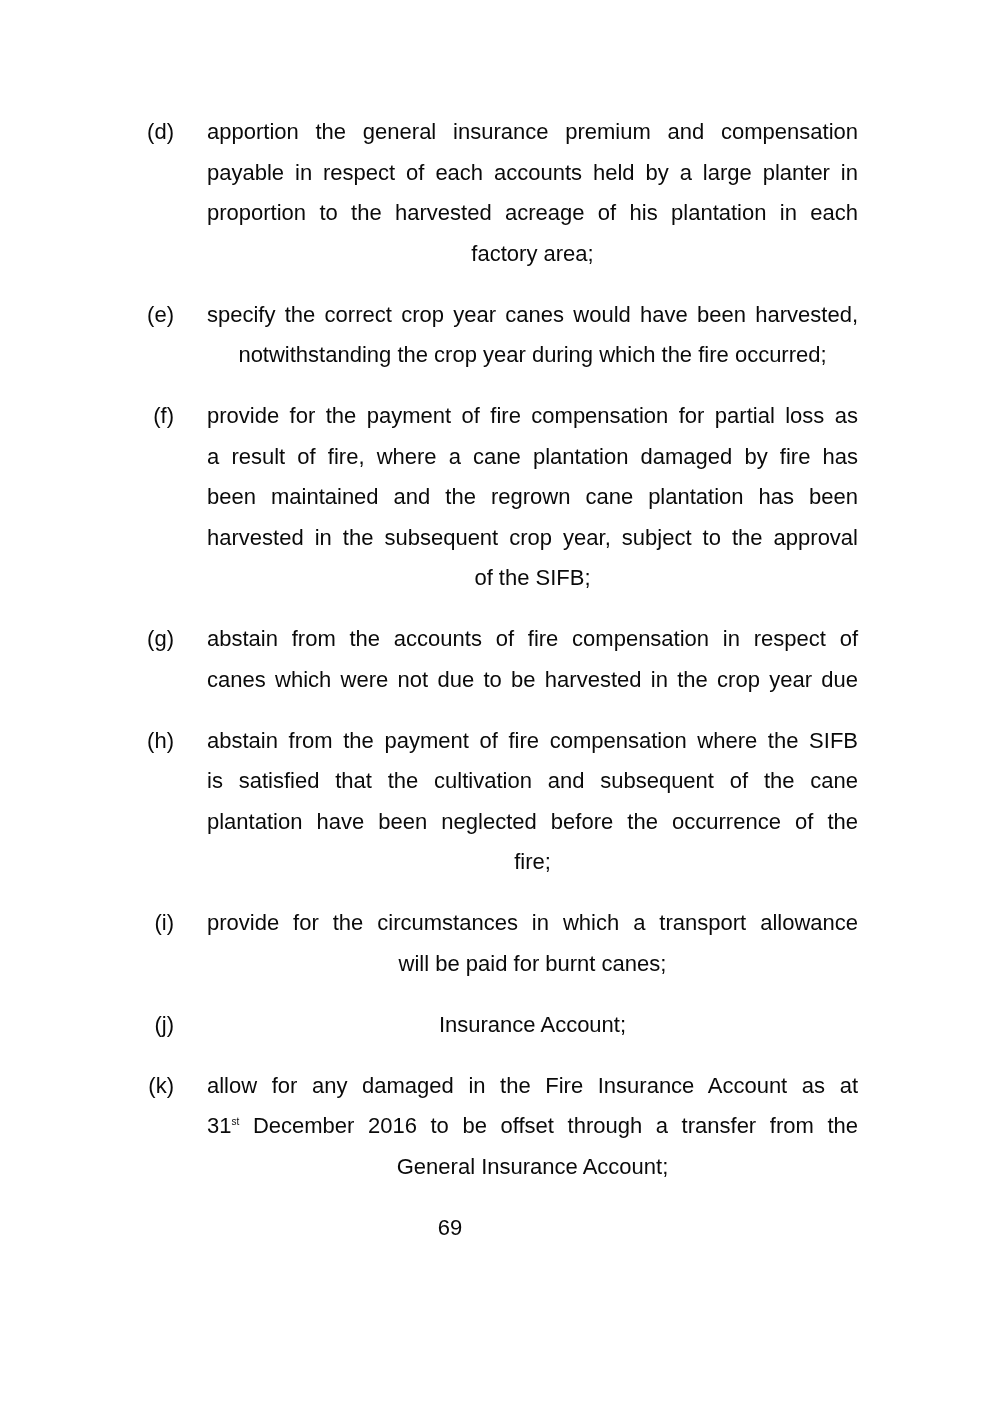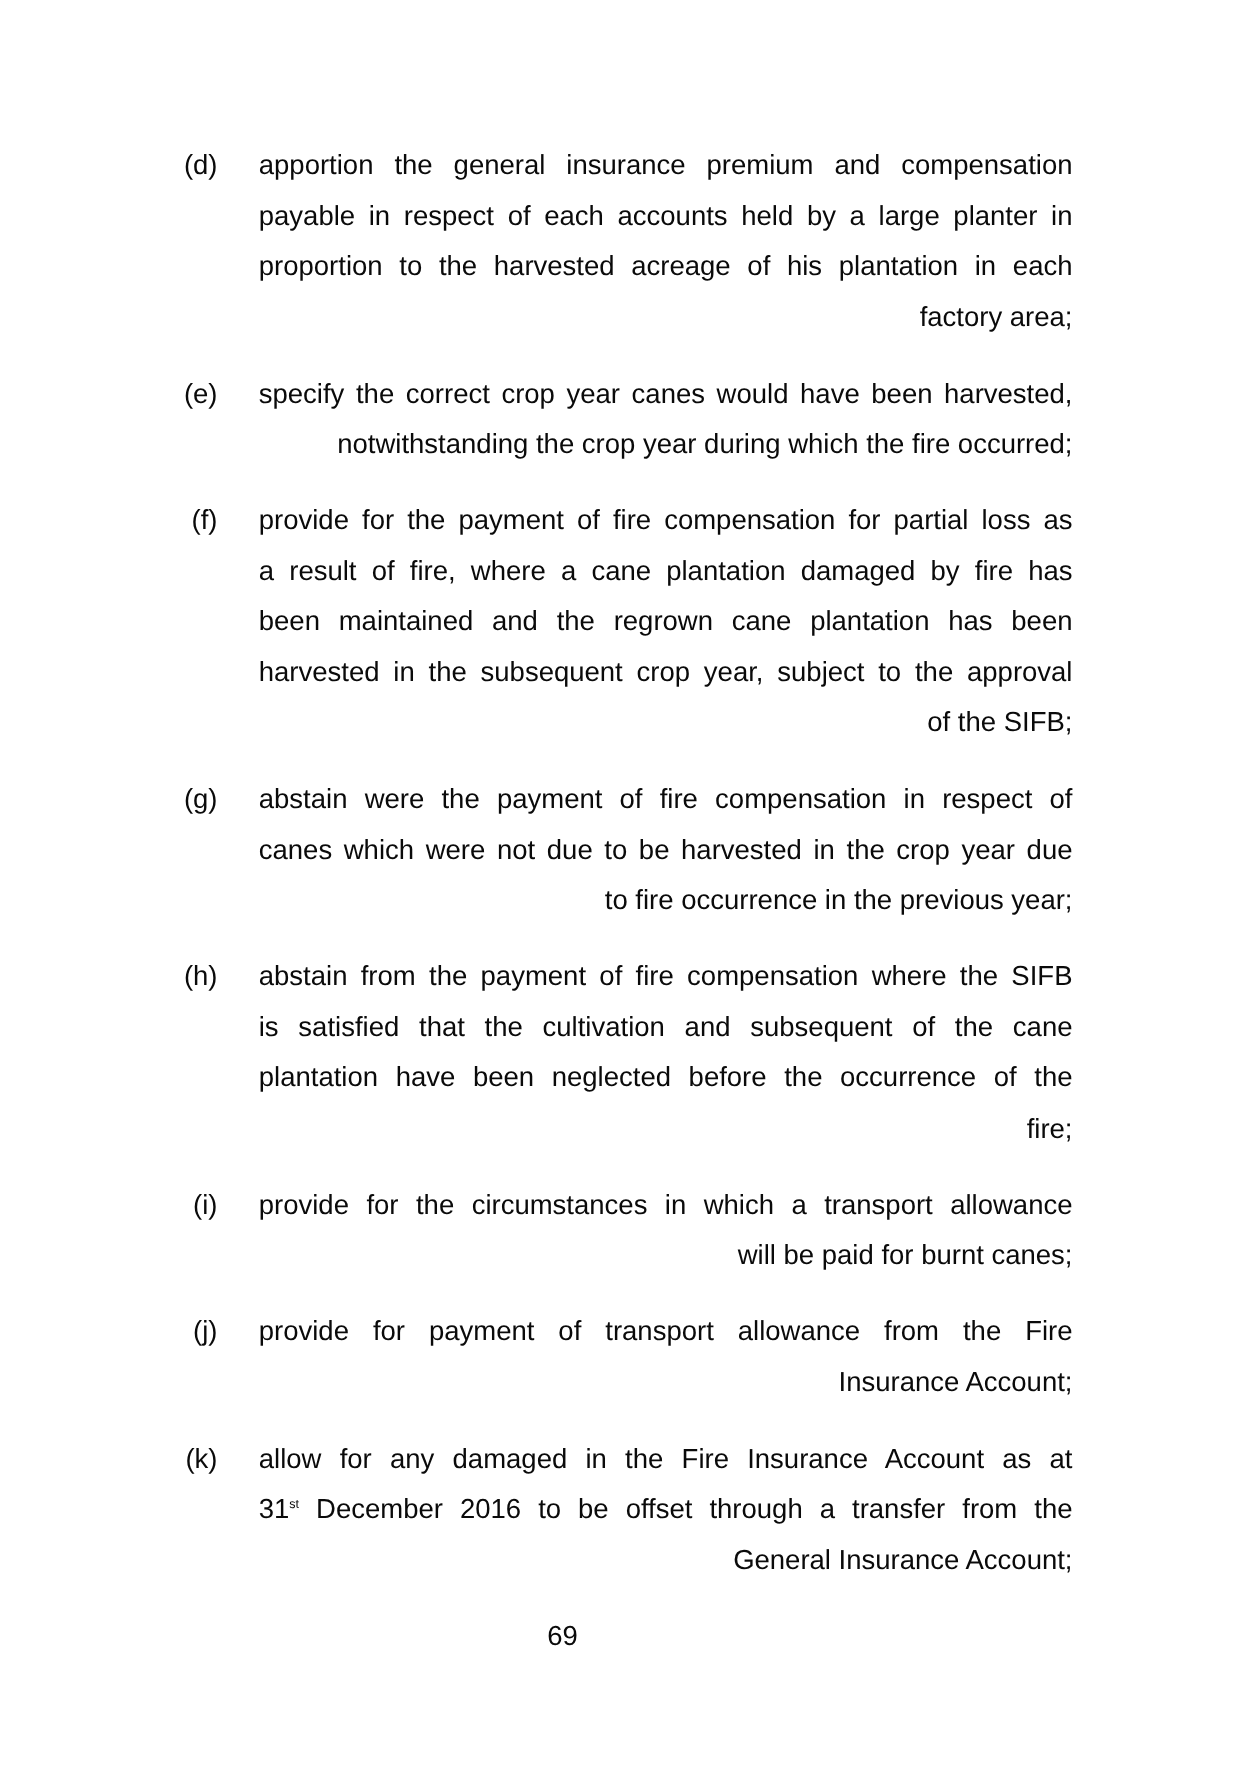--- a/index.html
+++ b/index.html
@@ -33,21 +33,21 @@
     width: 651px;
     margin-left: 33px;
   }
   .tline {
     line-height: 40.5px;
     text-align: justify;
     text-align-last: justify;
     white-space: normal;
   }
   .tline.last {
-    text-align: right;
+    text-align: center;
     text-align-last: auto;
   }
   .sup {
     font-size: 10px;
     vertical-align: 8px;
     line-height: 0;
   }
   .page-number {
     width: 900px;
     margin-left: -134px;
@@ -86,23 +86,22 @@
         <div class="tline">a result of fire, where a cane plantation damaged by fire has</div>
         <div class="tline">been maintained and the regrown cane plantation has been</div>
         <div class="tline">harvested in the subsequent crop year, subject to the approval</div>
         <div class="tline last">of the SIFB;</div>
       </div>
     </div>
 
     <div class="item">
       <div class="item-label">(g)</div>
       <div class="item-body">
-        <div class="tline">abstain were the payment of fire compensation in respect of</div>
+        <div class="tline">abstain from the accounts of fire compensation in respect of</div>
         <div class="tline">canes which were not due to be harvested in the crop year due</div>
-        <div class="tline last">to fire occurrence in the previous year;</div>
       </div>
     </div>
 
     <div class="item">
       <div class="item-label">(h)</div>
       <div class="item-body">
         <div class="tline">abstain from the payment of fire compensation where the SIFB</div>
         <div class="tline">is satisfied that the cultivation and subsequent of the cane</div>
         <div class="tline">plantation have been neglected before the occurrence of the</div>
         <div class="tline last">fire;</div>
@@ -113,21 +112,20 @@
       <div class="item-label">(i)</div>
       <div class="item-body">
         <div class="tline">provide for the circumstances in which a transport allowance</div>
         <div class="tline last">will be paid for burnt canes;</div>
       </div>
     </div>
 
     <div class="item">
       <div class="item-label">(j)</div>
       <div class="item-body">
-        <div class="tline">provide for payment of transport allowance from the Fire</div>
         <div class="tline last">Insurance Account;</div>
       </div>
     </div>
 
     <div class="item">
       <div class="item-label">(k)</div>
       <div class="item-body">
         <div class="tline">allow for any damaged in the Fire Insurance Account as at</div>
         <div class="tline"><span>31</span><sup class="sup">st</sup> <span>December 2016 to be offset through a transfer from the</span></div>
         <div class="tline last">General Insurance Account;</div>

